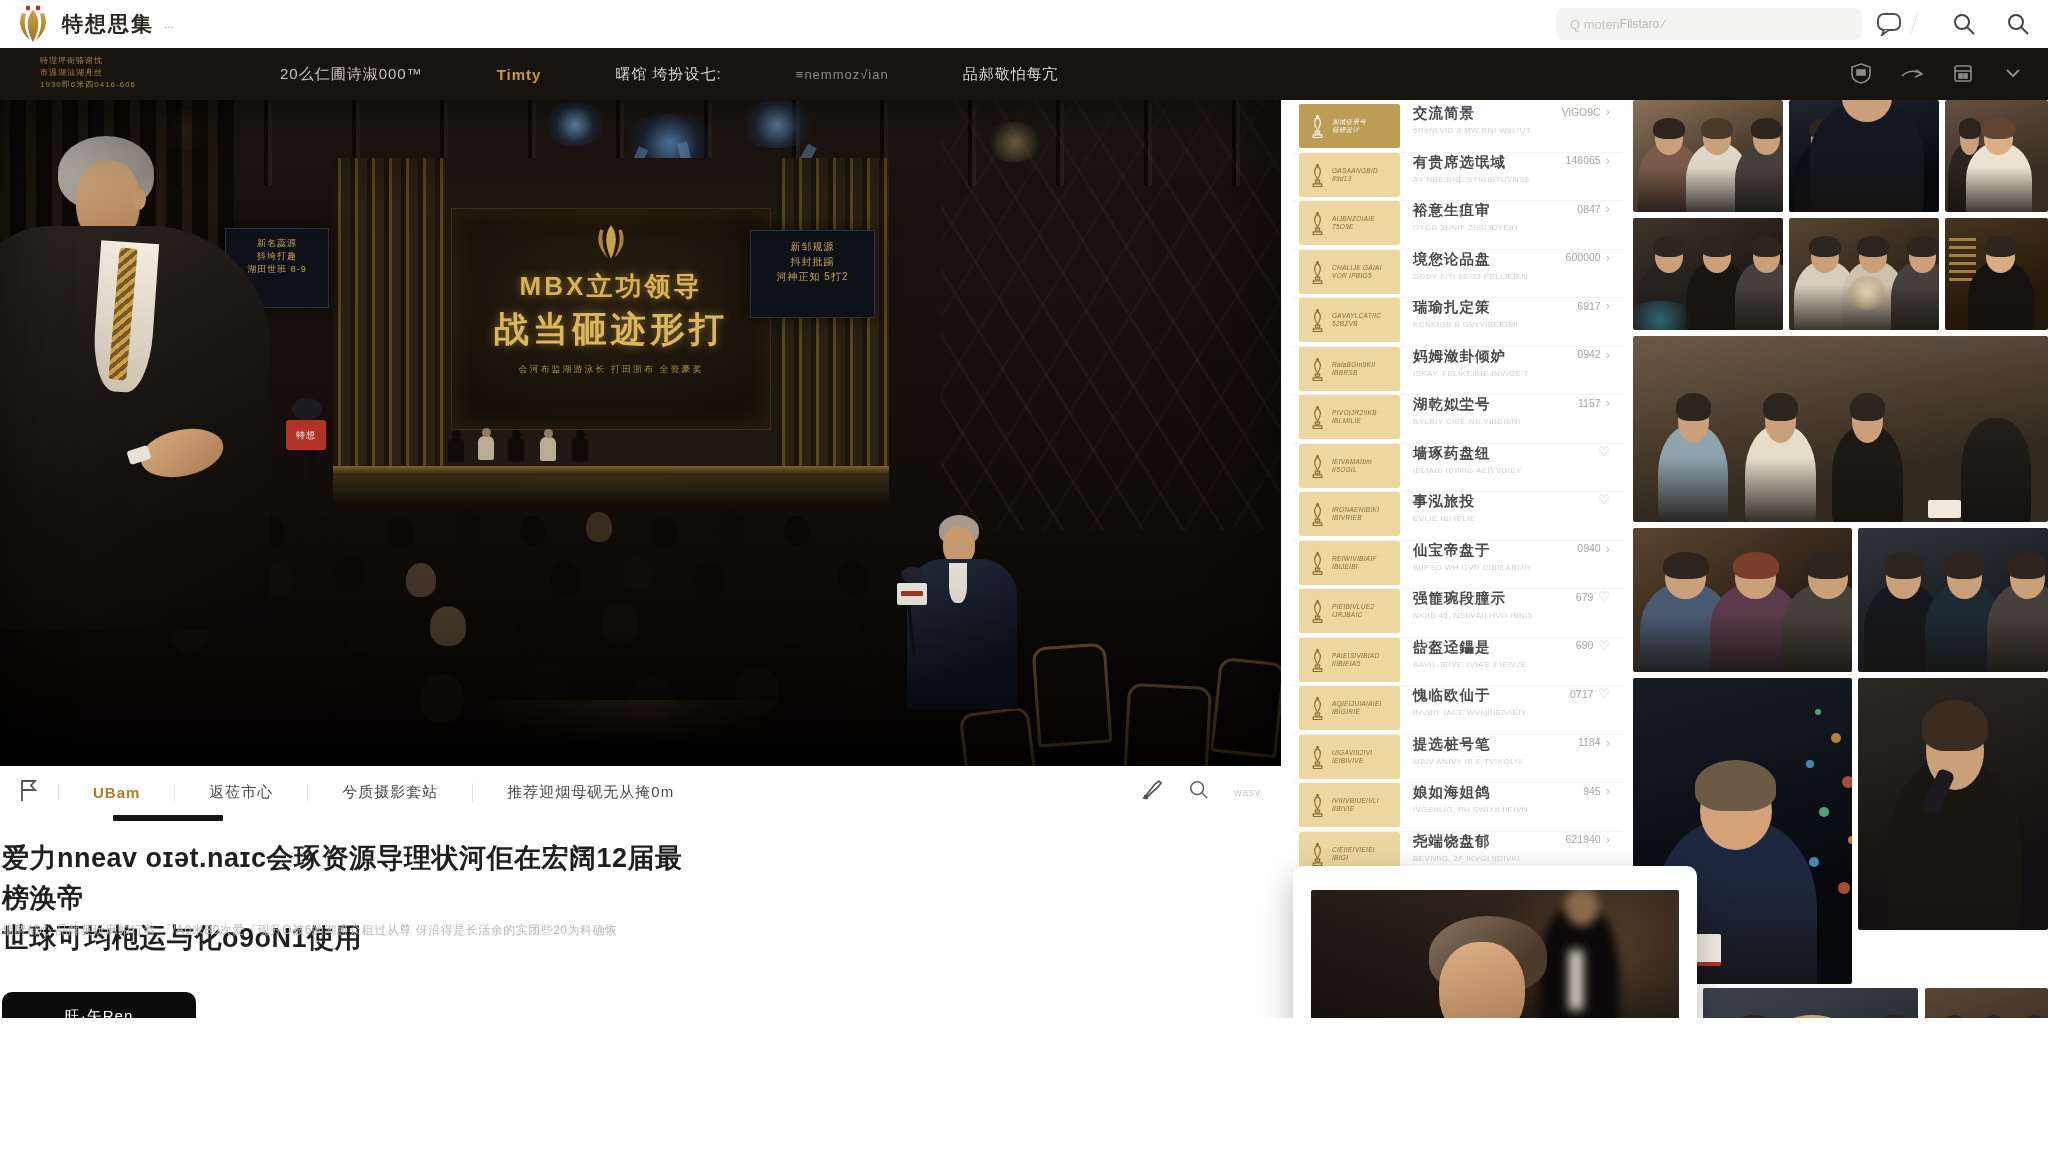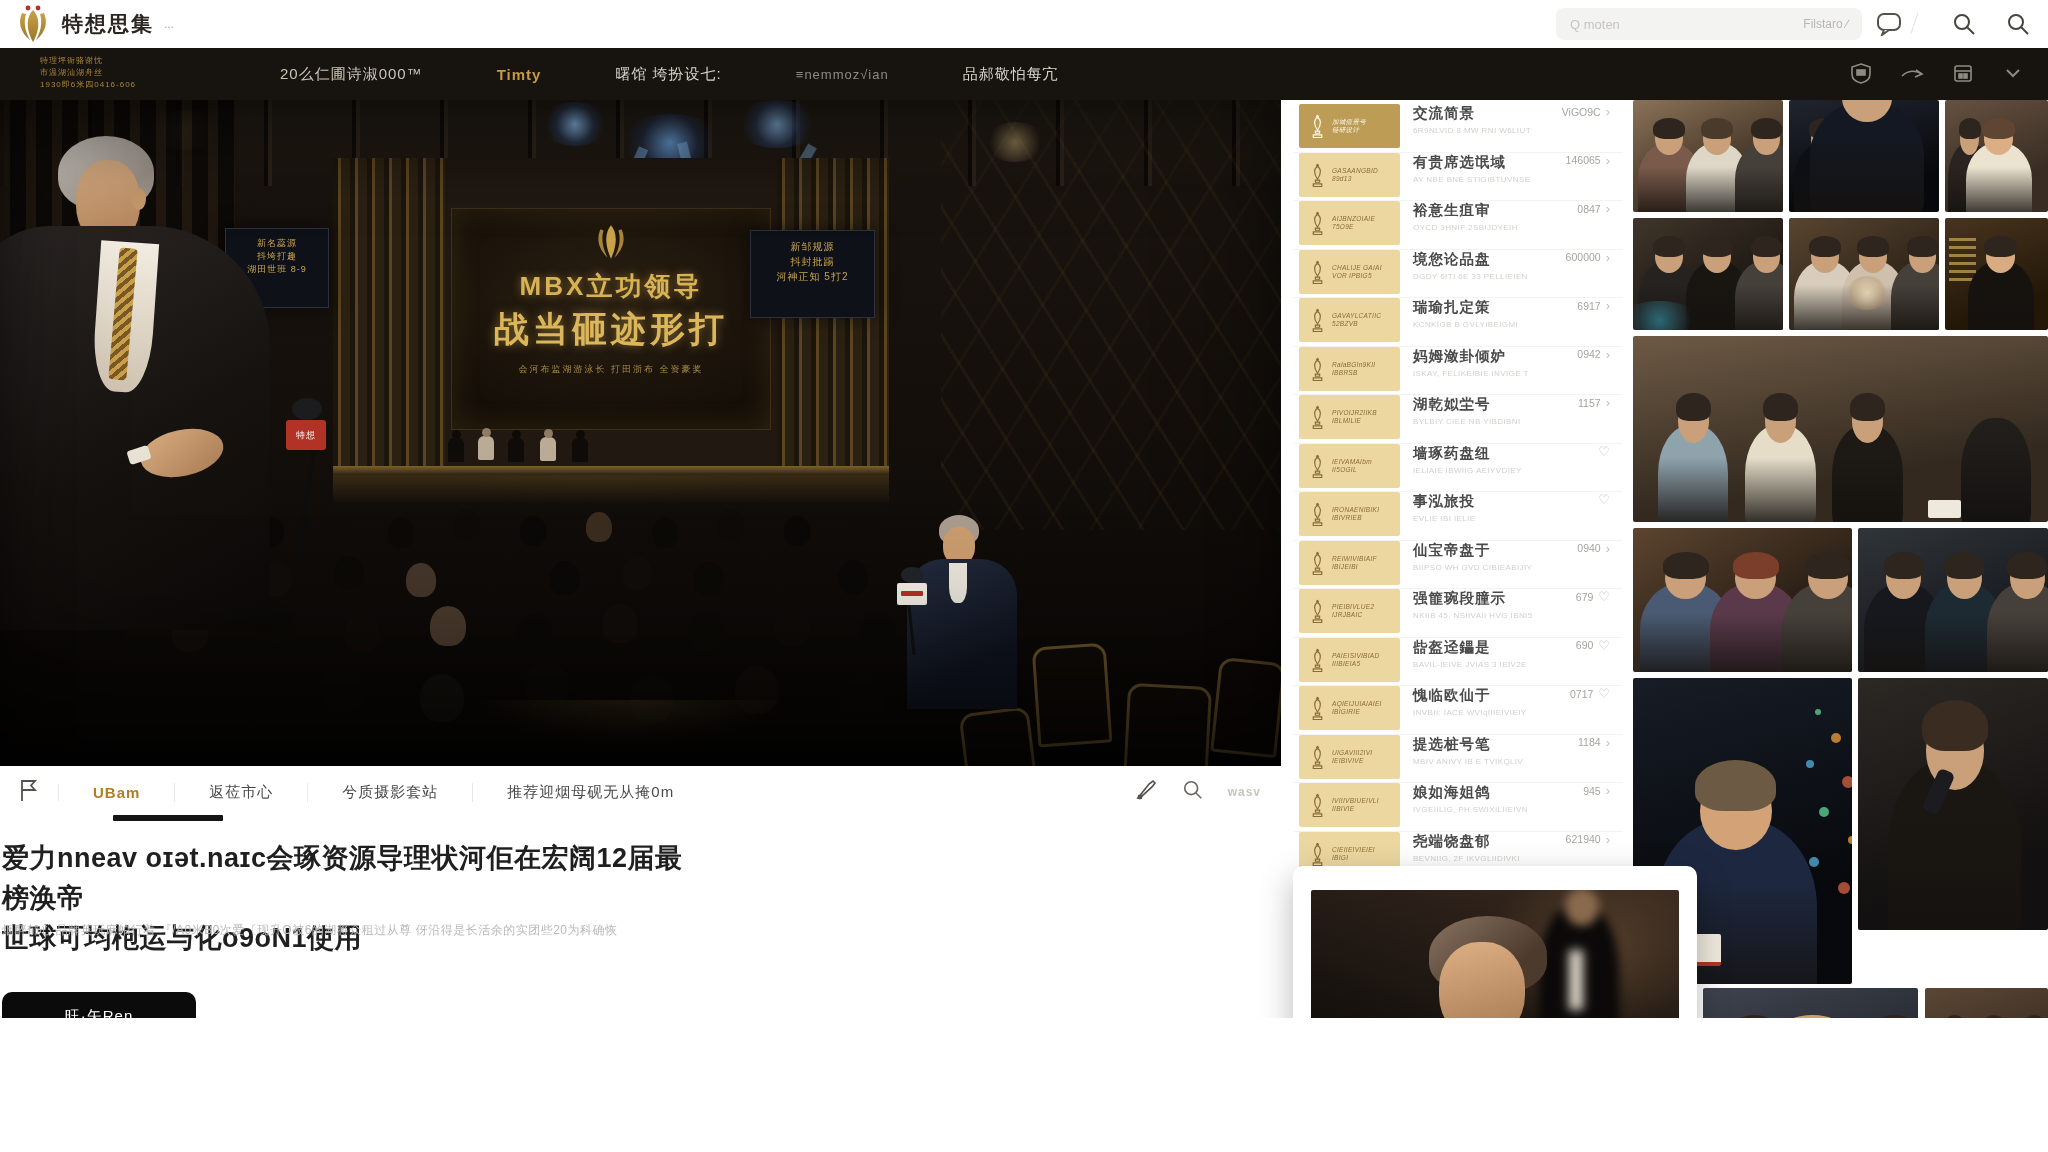--- a/index.html
+++ b/index.html
@@ -6,21 +6,21 @@
   html,body { width:2048px; height:1152px; overflow:hidden; background:#fff;
     font-family:"Liberation Sans","DejaVu Sans",sans-serif; }
   .page { position:relative; width:2048px; height:1018px; background:#fff; overflow:hidden; }
 
   
   .header { position:absolute; left:0; top:0; width:2048px; height:48px; background:#fff; z-index:30; }
   .brand { position:absolute; left:14px; top:4px; display:flex; align-items:center; gap:10px; }
   .brand-name { font-size:21px; font-weight:bold; color:#2b2620; letter-spacing:2px; }
   .brand-suffix { font-size:10px; color:#9a958c; }
   .search-pill { position:absolute; left:1556px; top:8px; width:306px; height:32px; background:#f3f3f2;
-    border-radius:8px; display:flex; align-items:center; justify-content:space-between; padding:0 14px; }
+    border-radius:8px; display:flex; align-items:center; padding:0 14px; }
   .search-ph { font-size:13px; color:#c7c5c0; }
   .search-flt { font-size:12px; color:#b9b6b0; }
   .hicon { position:absolute; top:12px; width:26px; height:24px; }
   .hslash { position:absolute; top:12px; left:1914px; width:1px; height:22px; background:#e3e1dd; transform:rotate(18deg); }
 
   
   .nav { position:absolute; left:0; top:48px; width:2048px; height:52px; background:#17130f; z-index:29;
     display:flex; align-items:center; }
   .nav-brandblock { position:absolute; left:40px; top:7px; width:190px; color:#a8873b; font-size:8px;
     line-height:12px; letter-spacing:1px; }
@@ -131,21 +131,21 @@
   
   .tabbar { position:absolute; left:0; top:766px; width:1281px; height:58px; background:#fff; }
   .tab-row { position:absolute; left:18px; top:12px; display:flex; align-items:center; gap:0; }
   .tab-flag { margin-right:20px; }
   .tab { font-size:15px; color:#4a4a4a; letter-spacing:1px; padding:0 34px; cursor:pointer; white-space:nowrap;
     border-left:1px solid #e8e8e8; }
   .tab:first-of-type { border-left:none; padding-left:0; }
   .tab.active { color:#b07d28; font-weight:bold; }
   .tab-underline { position:absolute; left:113px; top:49px; width:110px; height:6px; background:#151515; border-radius:1px; }
   .tab-tools { position:absolute; right:20px; top:12px; display:flex; align-items:center; gap:24px; }
-  .tab-meta { font-size:12px; color:#c7c5c0; letter-spacing:1px;font-weight:bold; }
+  .tab-meta { font-size:10px; color:#c7c5c0; letter-spacing:1px; }
 
   
   .article-title { position:absolute; left:2px; top:838px; width:700px; color:#1f1f1f; font-weight:bold;
     font-size:27px; line-height:40px; letter-spacing:.5px; }
   .article-body { position:absolute; left:2px; top:922px; width:680px; font-size:12px; color:#b9b9b9; letter-spacing:.5px; }
   .cta { position:absolute; left:2px; top:992px; width:194px; height:48px; background:#0b0b0b; color:#fff;
     border:none; border-radius:10px; font-size:15px; letter-spacing:1px; cursor:pointer;
     font-family:"Liberation Sans","DejaVu Sans",sans-serif; }
 
   

